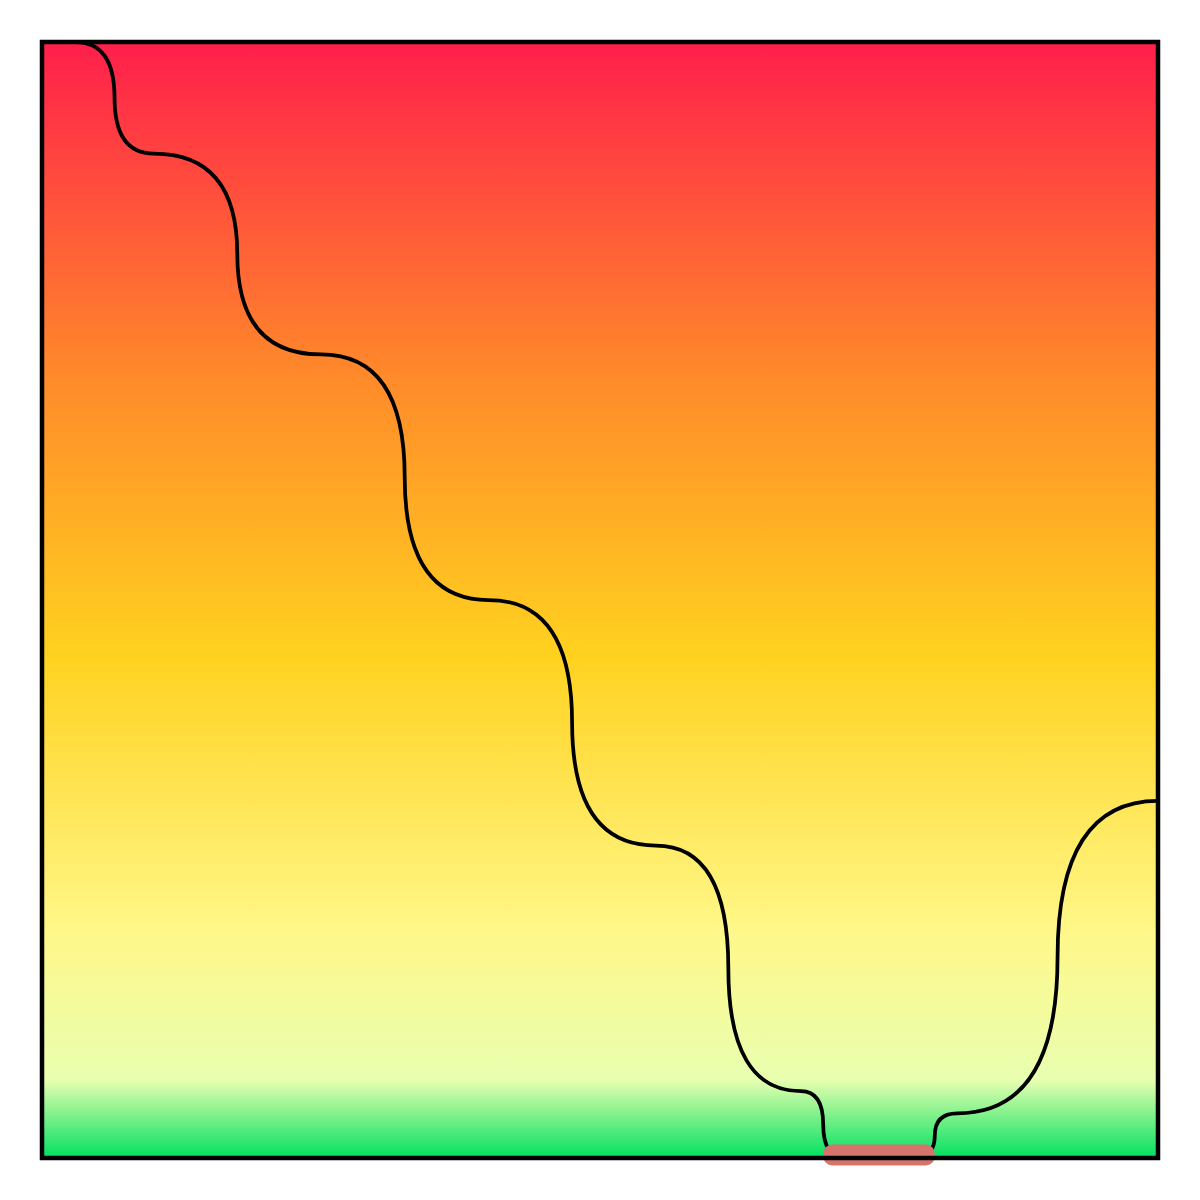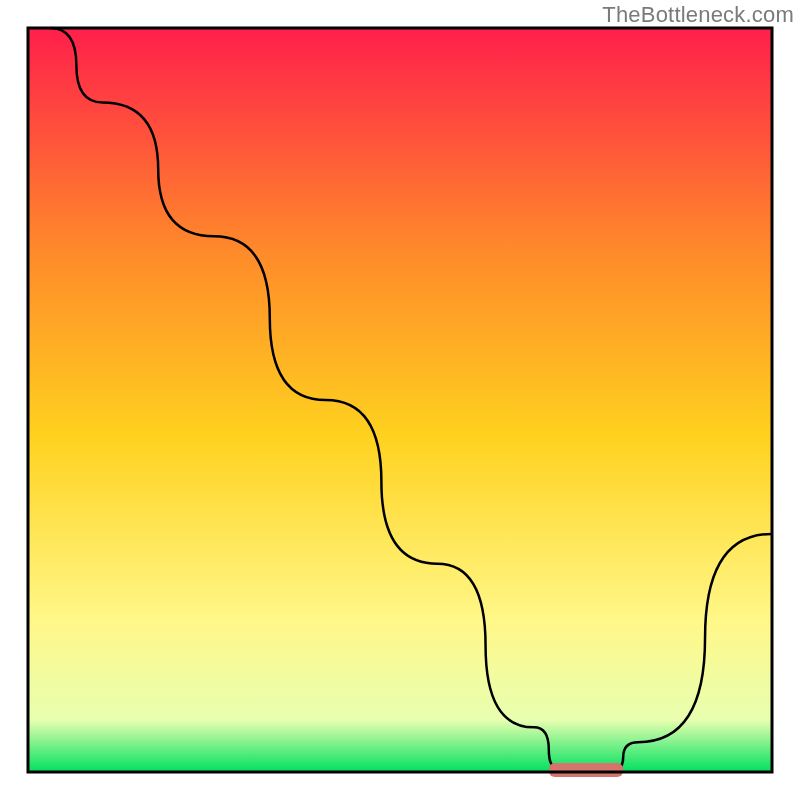--- a/index.html
+++ b/index.html
@@ -26,21 +26,20 @@
     z-index: 10;
   }
   svg {
     display: block;
   }
 </style>
 </head>
 <body>
 
 <div class="container">
-  <div class="watermark">TheBottleneck.com</div>
 
   <svg id="chart-svg" width="800" height="800" viewBox="0 0 800 800">
     <defs>
       <linearGradient id="bg-grad" x1="0" y1="0" x2="0" y2="1">
         <stop id="g0" offset="0%" stop-color="#ff1f4b"></stop>
         <stop id="g1" offset="30%" stop-color="#ff8a2a"></stop>
         <stop id="g2" offset="55%" stop-color="#ffd21f"></stop>
         <stop id="g3" offset="80%" stop-color="#fff88a"></stop>
         <stop id="g4" offset="93%" stop-color="#e8ffb0"></stop>
         <stop id="g5" offset="100%" stop-color="#00e060"></stop>

